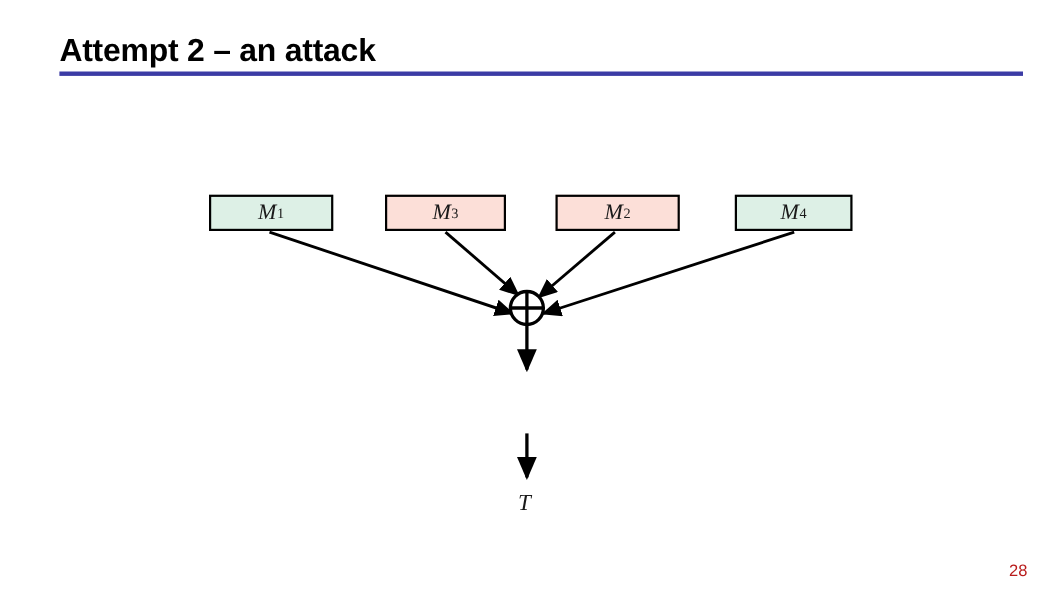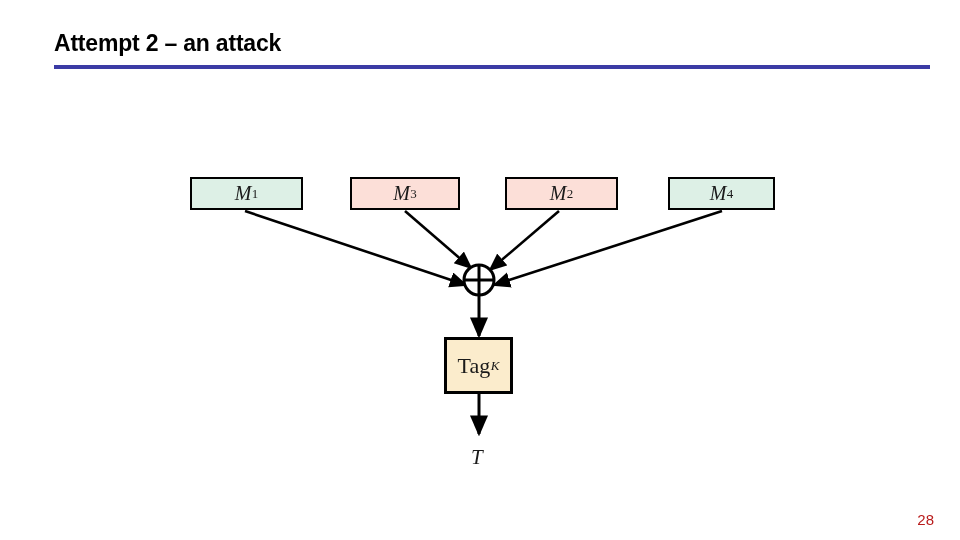--- a/index.html
+++ b/index.html
@@ -17,21 +17,21 @@
     background: #ffffff;
     overflow: hidden;
   }
 
   
   #slide-title {
     position: absolute;
     left: 54px;
     top: 30px;
     font-family: "Liberation Sans", sans-serif;
-    font-size: 23px;
+    font-size: 29px;
     font-weight: bold;
     color: #000000;
     letter-spacing: -0.2px;
     white-space: nowrap;
   }
   #title-rule {
     position: absolute;
     left: 54px;
     top: 65px;
     width: 876px;
@@ -158,24 +158,20 @@
     <div class="msg-box" style="left:505px; top:177px; width:113px; height:33px; background:#fcdfd8;">
       <span>M</span>
         <span class="sub">2</span>
     </div>
 
     <div class="msg-box" style="left:668px; top:177px; width:107px; height:33px; background:#ddf0e6;">
       <span>M</span>
         <span class="sub">4</span>
     </div>
 
-    <div id="tag-box" style="left:444px; top:337px; width:69px; height:57px; background:#fbeccc;">
-      <span>Tag</span>
-        <span class="sub">K</span>
-    </div>
 
     <div id="out-label" style="left:471px; top:445px;">T</div>
 
   </div>
 
   <div id="page-number">28</div>
 
 </div>
 
 </body></html>

